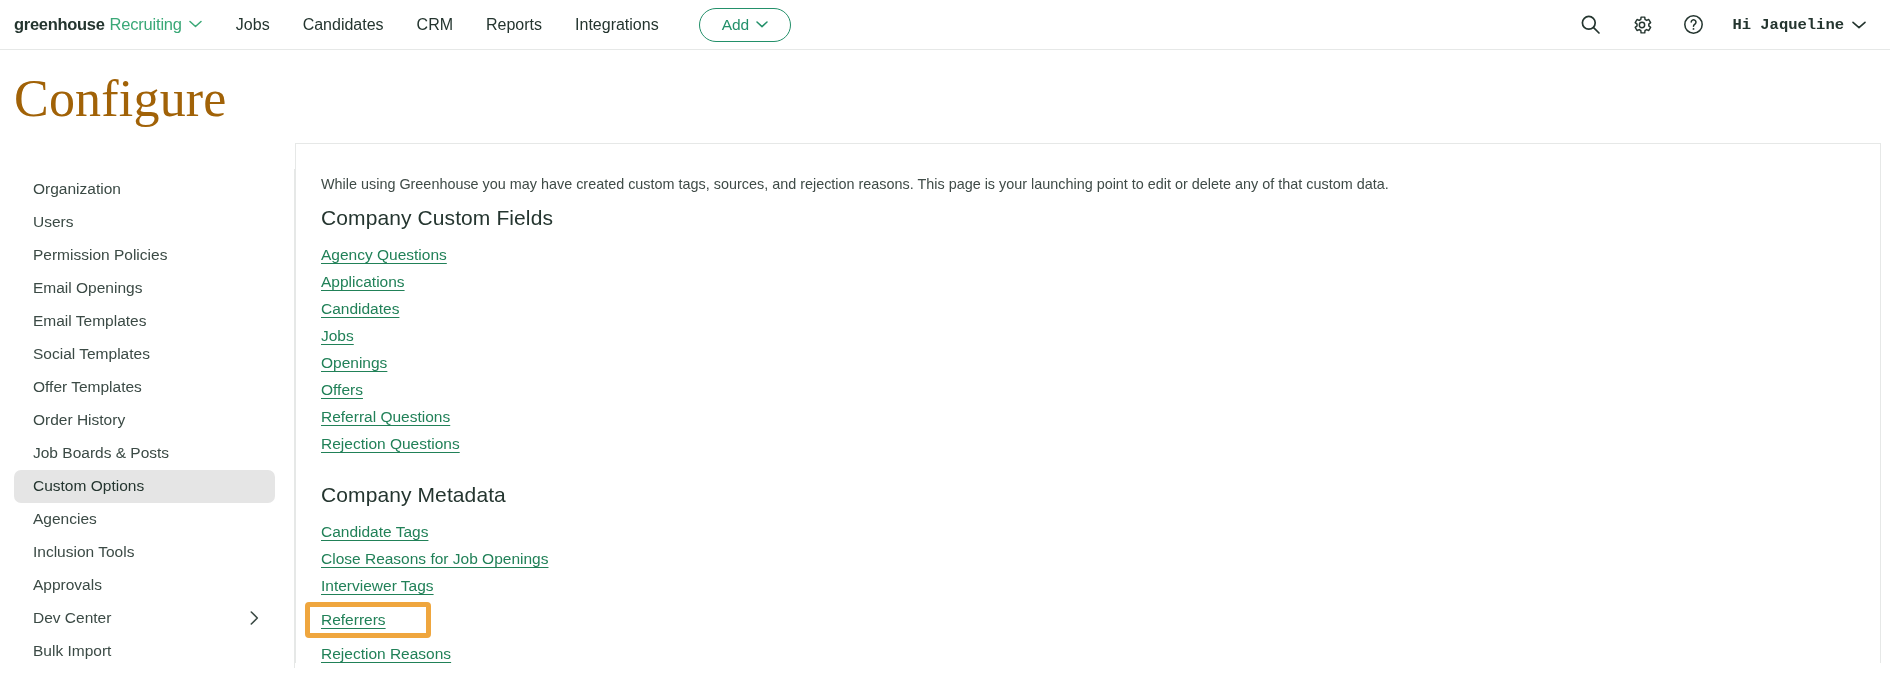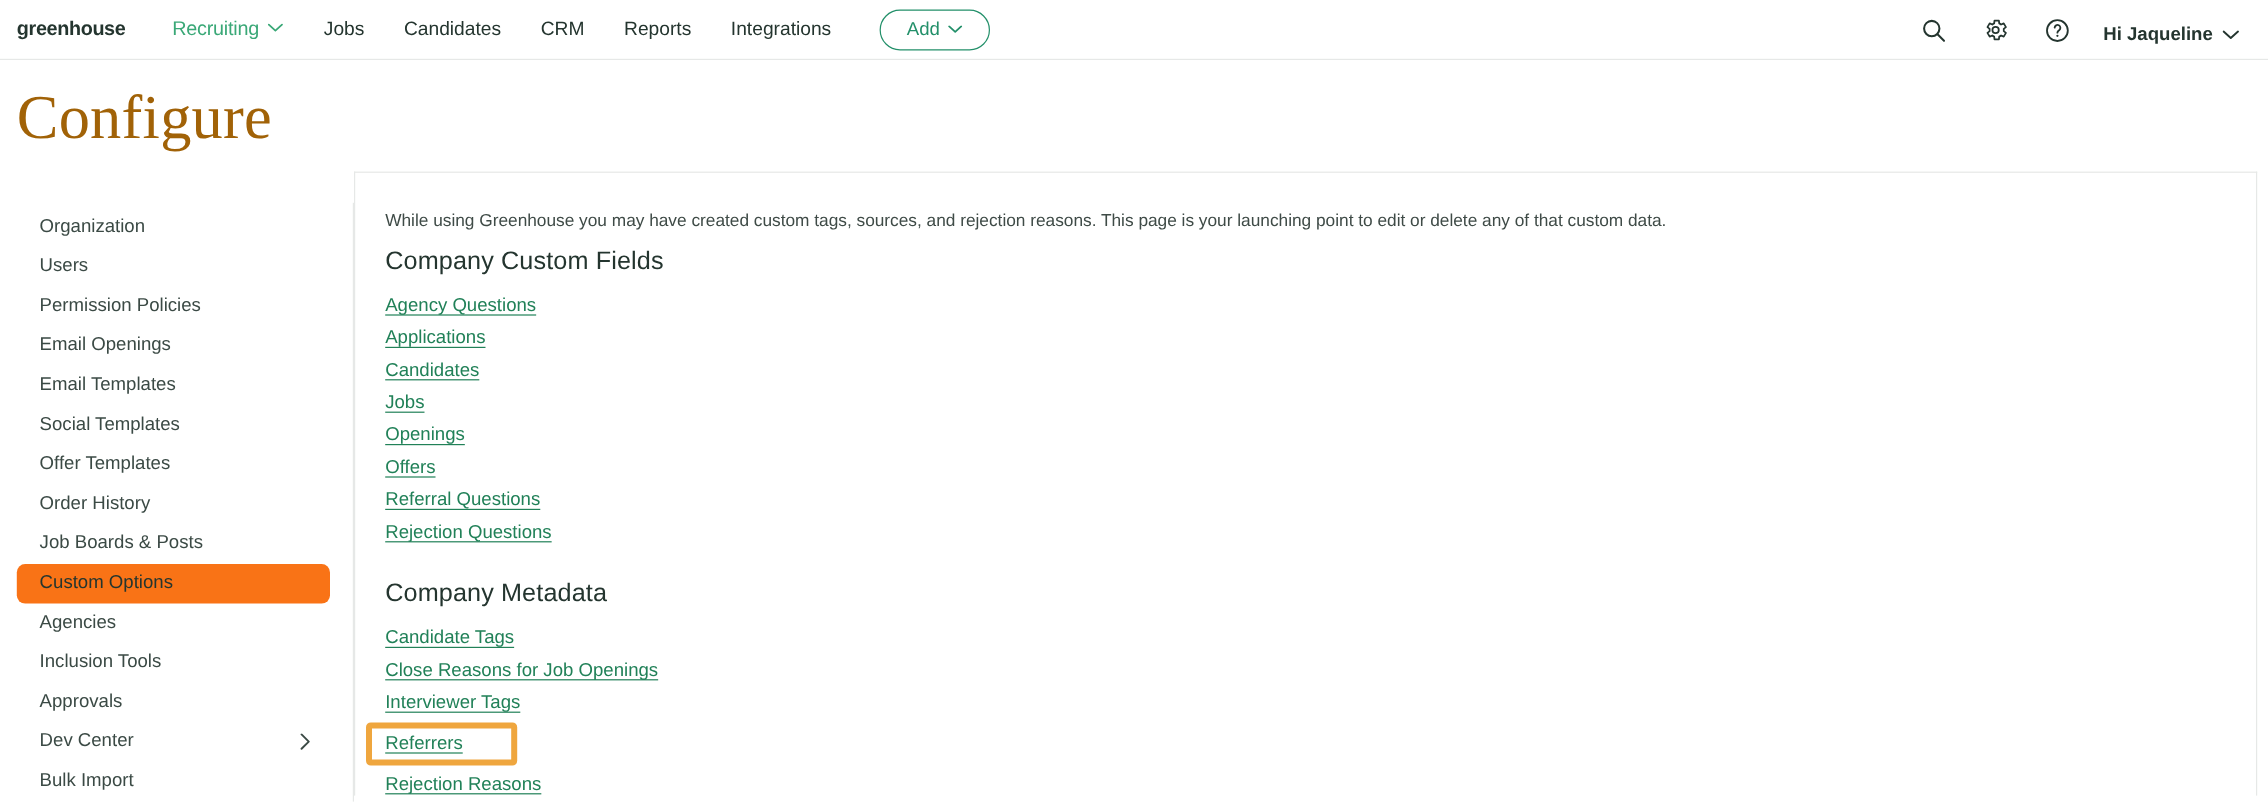--- a/index.html
+++ b/index.html
@@ -40,21 +40,20 @@
     font-size: 16.5px;
     font-weight: 700;
     letter-spacing: -0.3px;
     color: #24352f;
   }
   .brand-recruiting {
     font-size: 16.5px;
     font-weight: 400;
     letter-spacing: -0.2px;
     color: #3aa877;
-    margin-left: 34px;
   }
   .brand-caret {
     margin-left: 2px;
     color: #3aa877;
     position: relative;
     top: -2px;
   }
 
   .nav-items {
     display: flex;
@@ -81,22 +80,23 @@
     padding: 0 22px;
     display: flex;
     align-items: center;
     gap: 7px;
     cursor: pointer;
   }
 
   .topbar-right {
     margin-left: auto;
     display: flex;
-    align-items: flex-end;
+    align-items: center;
     gap: 26px;
+    font-family: Liberation Mono, monospace;
   }
   .icon-btn {
     background: none;
     border: none;
     cursor: pointer;
     display: flex;
     align-items: center;
     justify-content: center;
     color: #24352f;
     padding: 2px;
@@ -144,21 +144,21 @@
     height: 33px;
     margin: 0 19px 0 14px;
     padding: 0 16px 0 19px;
     border-radius: 7px;
     font-size: 15.5px;
     color: #3b4a45;
     cursor: pointer;
     white-space: nowrap;
   }
   .side-item.active {
-    background: #f97316;
+    background: #e5e5e5;
     color: #24352f;
   }
   .side-chevron {
     color: #3b4a45;
     display: flex;
     align-items: center;
   }
 
   
   .main-wrap {

